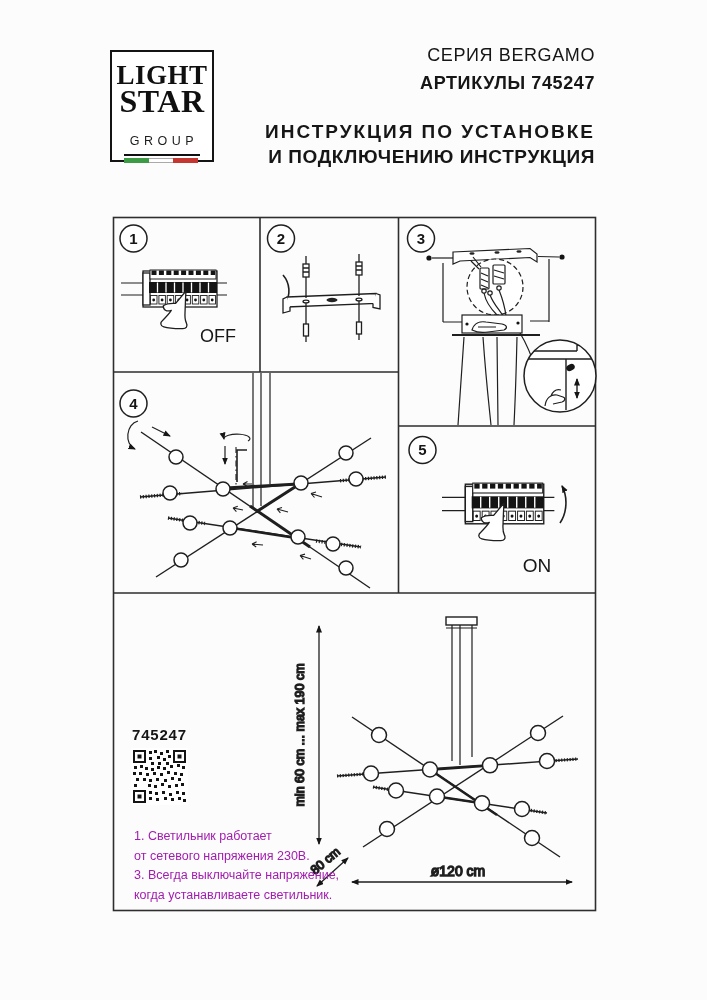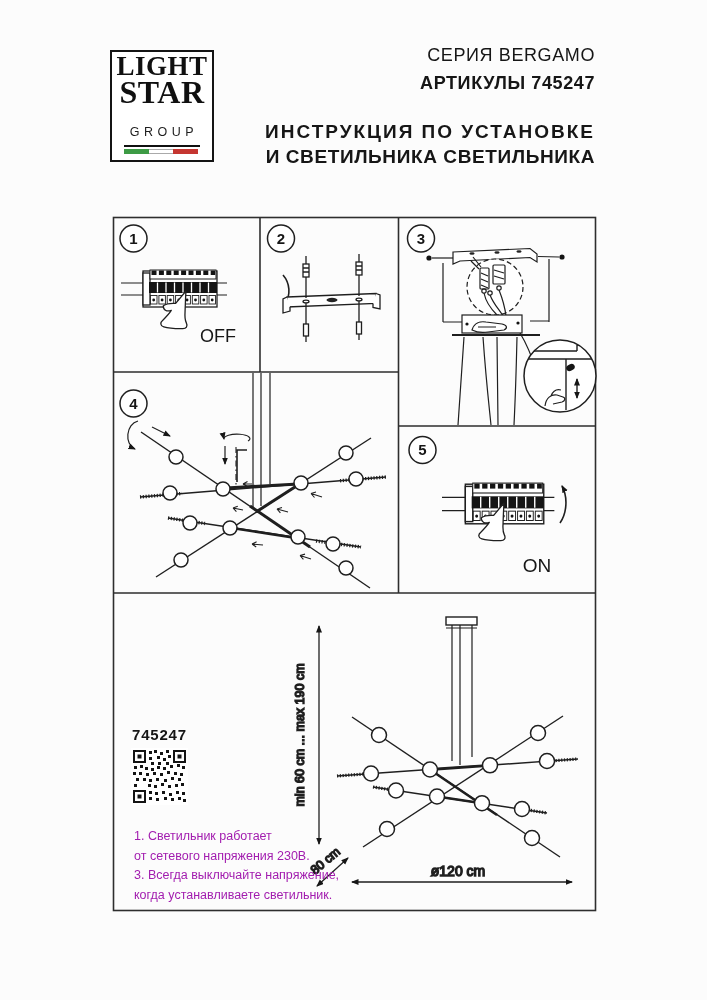--- a/index.html
+++ b/index.html
@@ -1,21 +1,21 @@
 <!DOCTYPE html>
 <html><head>
 <meta charset="utf-8">
 <style>
   html,body{margin:0;padding:0;background:#fbfbfb;}
   .page{position:relative;width:707px;height:1000px;background:#fcfcfc;overflow:hidden;
         font-family:"Liberation Sans","DejaVu Sans",sans-serif;color:#161616;}
   .abs{position:absolute;}
   
   .logo-box{left:110px;top:50px;width:104px;height:112px;border:2.5px solid #141414;
-            background:#fff;display:flex;flex-direction:column;align-items:center;box-sizing:border-box;padding-top:2px;}
+            background:#fff;display:flex;flex-direction:column;align-items:center;box-sizing:border-box;padding-top:11px;}
   .logo-light{font-family:"Liberation Serif","DejaVu Serif",serif;font-weight:bold;font-size:27px;line-height:24px;letter-spacing:.5px;color:#101010;}
   .logo-star{font-family:"Liberation Serif","DejaVu Serif",serif;font-weight:bold;font-size:32px;line-height:28px;letter-spacing:.5px;color:#101010;}
   .logo-group{font-size:12.5px;line-height:15px;letter-spacing:4.5px;margin-top:19px;margin-left:4px;color:#1d1d1d;}
   .flag{margin-top:5px;width:76px;border-top:2px solid #101010;padding-top:1px;display:flex;height:8px;box-sizing:content-box;}
   .flag div{height:5px;margin-top:1px;}
   .flag .g{width:25px;}
   .flag .w{width:24px;border-top:1px solid #aaa;border-bottom:1px solid #aaa;height:3px;background:#fff;}
   .flag .r{width:25px;}
   
   .titles{right:112px;top:45px;text-align:right;}
@@ -42,21 +42,21 @@
       <div class="g" style="background:#3d9b45"></div>
       <div class="w"></div>
       <div class="r" style="background:#c53631"></div>
     </div>
   </div>
 
   <div class="abs titles">
     <div class="t-series">СЕРИЯ BERGAMO</div>
     <div class="t-article">АРТИКУЛЫ 745247</div>
     <div class="t-head1">ИНСТРУКЦИЯ ПО УСТАНОВКЕ</div>
-    <div class="t-head2">И СВЕТИЛЬНИКА СВЕТИЛЬНИКА</div>
+    <div class="t-head2">И ПОДКЛЮЧЕНИЮ ИНСТРУКЦИЯ</div>
   </div>
 
   <svg width="707" height="1000" viewBox="0 0 707 1000">
     <defs>
       <marker id="mA" markerWidth="9" markerHeight="8" refX="6.5" refY="3" orient="auto-start-reverse" markerUnits="userSpaceOnUse">
         <path d="M0,0 L7.5,3 L0,6 Z" fill="#161616"></path>
       </marker>
       <clipPath id="insetClip">
           <circle cx="560" cy="376" r="36"></circle>
         </clipPath>

